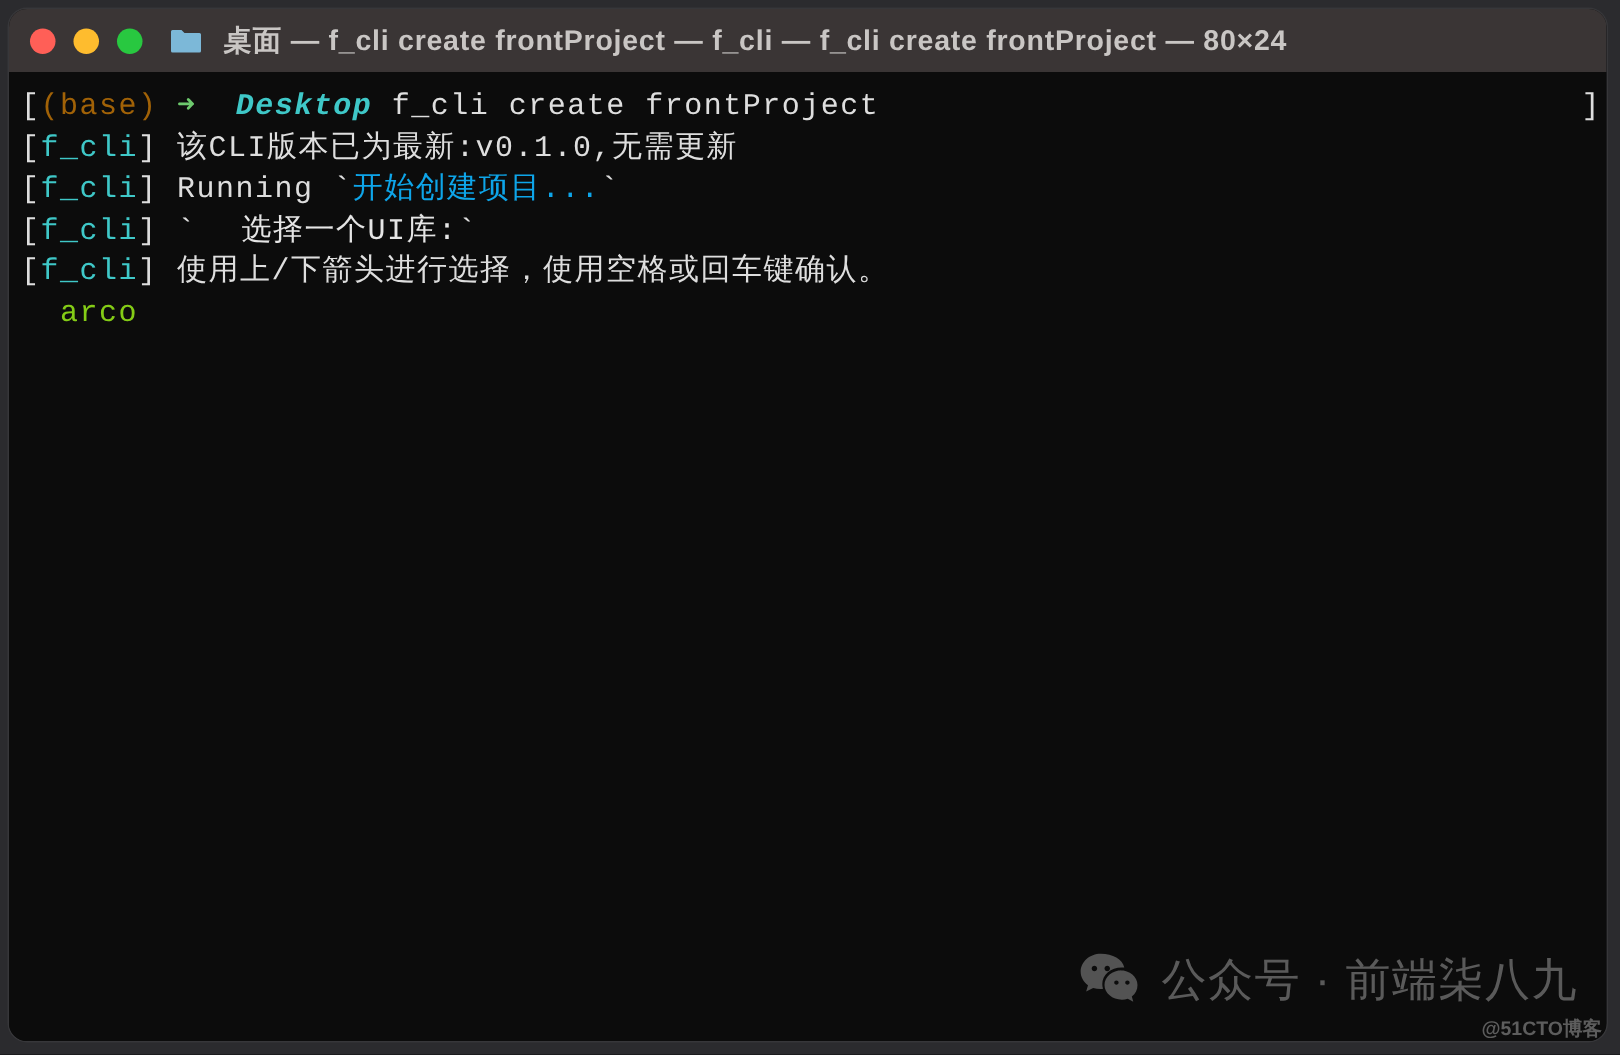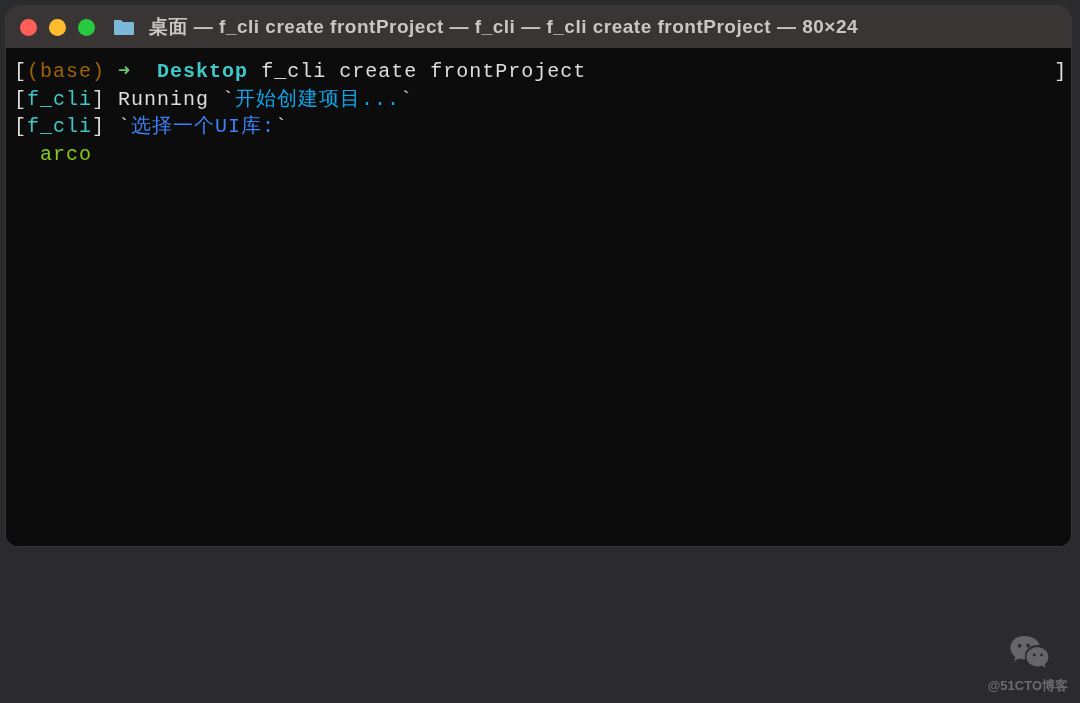--- a/index.html
+++ b/index.html
@@ -10,21 +10,21 @@
     body {
       width: 1080px;
       height: 703px;
       background: #2b2b2e;
       font-family: "Menlo", "Monaco", "Courier New", monospace;
       position: relative;
       overflow: hidden;
     }
     .window {
       width: 1065px;
-      height: 540px;
+      height: 688px;
       margin: 6px;
       background: #0c0c0c;
       border-radius: 12px;
       overflow: hidden;
       box-shadow: 0 0 0 1px rgba(255,255,255,0.06);
       display: flex;
       flex-direction: column;
     }
     .titlebar {
       height: 42px;
@@ -71,26 +71,26 @@
       padding: 10px 8px;
       font-size: 20px;
       line-height: 1.38;
       color: #dedede;
       letter-spacing: 1px;
     }
     .line { white-space: pre; }
     .bracket { color: #dedede; }
     .base { color: #a16207; }
     .arrow { color: #6dc96d; font-weight: bold; }
-    .desktop { color: #3fc8c8; font-weight: bold; }
+    .desktop { color: #3fc8c8; font-weight: bold; font-style: italic; }
     .cmd { color: #dedede; }
     .fcli-tag { color: #3fc8c8; }
     .running-green { color: #0ea5e9; }
     .backtick { color: #dedede; }
-    .prompt-yellow { color: #3b82f6; }
+    .prompt-yellow { color: #e5e5e5; margin-left: 30px; }
     .selector-caret { color: #3fc8c8; }
     .selected-opt { color: #3fc8c8; }
     .unselected-opt { color: #84cc16; }
     .watermark {
       position: absolute;
       right: 28px;
       bottom: 28px;
       display: flex;
       align-items: center;
       gap: 12px;
@@ -129,30 +129,33 @@
       <svg width="22" height="18" viewBox="0 0 22 18">
         <path fill="#7cb8d8" d="M2 2h6l2 2h10a1 1 0 0 1 1 1v11a1 1 0 0 1-1 1H2a1 1 0 0 1-1-1V3a1 1 0 0 1 1-1z"></path>
       </svg>
     </span>
     <div class="title-text">桌面 — f_cli create frontProject — f_cli — f_cli create frontProject — 80×24</div>
   </div>
 
   <div class="terminal-area">
     <div class="line"><span class="bracket">[</span><span class="base">(base)</span> <span class="arrow">➜</span>  <span class="desktop">Desktop</span> <span class="cmd">f_cli create frontProject</span>                                    <span class="bracket">]</span></div>
 
+    <div class="line"><span class="bracket">[</span><span class="fcli-tag">f_cli</span><span class="bracket">]</span><span> 该CLI版本已为最新:v0.1.0,无需更新</span></div>
 
     <div class="line"><span class="bracket">[</span><span class="fcli-tag">f_cli</span><span class="bracket">]</span><span> Running </span><span class="backtick">`</span><span class="running-green">开始创建项目...</span><span class="backtick">`</span></div>
 
     <div class="line"><span class="bracket">[</span><span class="fcli-tag">f_cli</span><span class="bracket">]</span><span> </span><span class="backtick">`</span><span class="prompt-yellow">选择一个UI库:</span><span class="backtick">`</span></div>
 
+    <div class="line"><span class="bracket">[</span><span class="fcli-tag">f_cli</span><span class="bracket">]</span><span> 使用上/下箭头进行选择，使用空格或回车键确认。</span></div>
 
 
     <div class="line"><span>  </span><span class="unselected-opt">arco</span></div>
   </div>
 </div>
 
 <div class="watermark">
   <svg class="watermark-icon" viewBox="0 0 36 36">
     <path fill="rgba(200,200,200,0.9)" d="M13 4C6.9 4 2 8.4 2 13.8c0 3 1.6 5.6 4 7.4l-1 3.4 3.8-2c1.3.4 2.7.6 4.2.6.4 0 .8 0 1.2-.1-.3-.9-.4-1.8-.4-2.7 0-5 4.7-9 10.5-9 .5 0 1 0 1.5.1C24.8 6.9 19.5 4 13 4zm-3.5 6.5c.8 0 1.5.7 1.5 1.5S10.3 13.5 9.5 13.5 8 12.8 8 12s.7-1.5 1.5-1.5zm7 0c.8 0 1.5.7 1.5 1.5s-.7 1.5-1.5 1.5S15 12.8 15 12s.7-1.5 1.5-1.5zM24.5 13C19.3 13 15 16.6 15 21s4.3 8 9.5 8c1.1 0 2.2-.2 3.2-.5l3 1.6-.8-2.8c2-1.5 3.1-3.6 3.1-6.3 0-4.4-4.3-8-9.5-8zm-3 5.5c.7 0 1.2.5 1.2 1.2s-.5 1.2-1.2 1.2-1.2-.5-1.2-1.2.5-1.2 1.2-1.2zm6 0c.7 0 1.2.5 1.2 1.2s-.5 1.2-1.2 1.2-1.2-.5-1.2-1.2.5-1.2 1.2-1.2z"></path>
   </svg>
+  <span>公众号 · 前端柒八九</span>
 </div>
 
 <div class="credit">@51CTO博客</div>
 
 </body></html>

